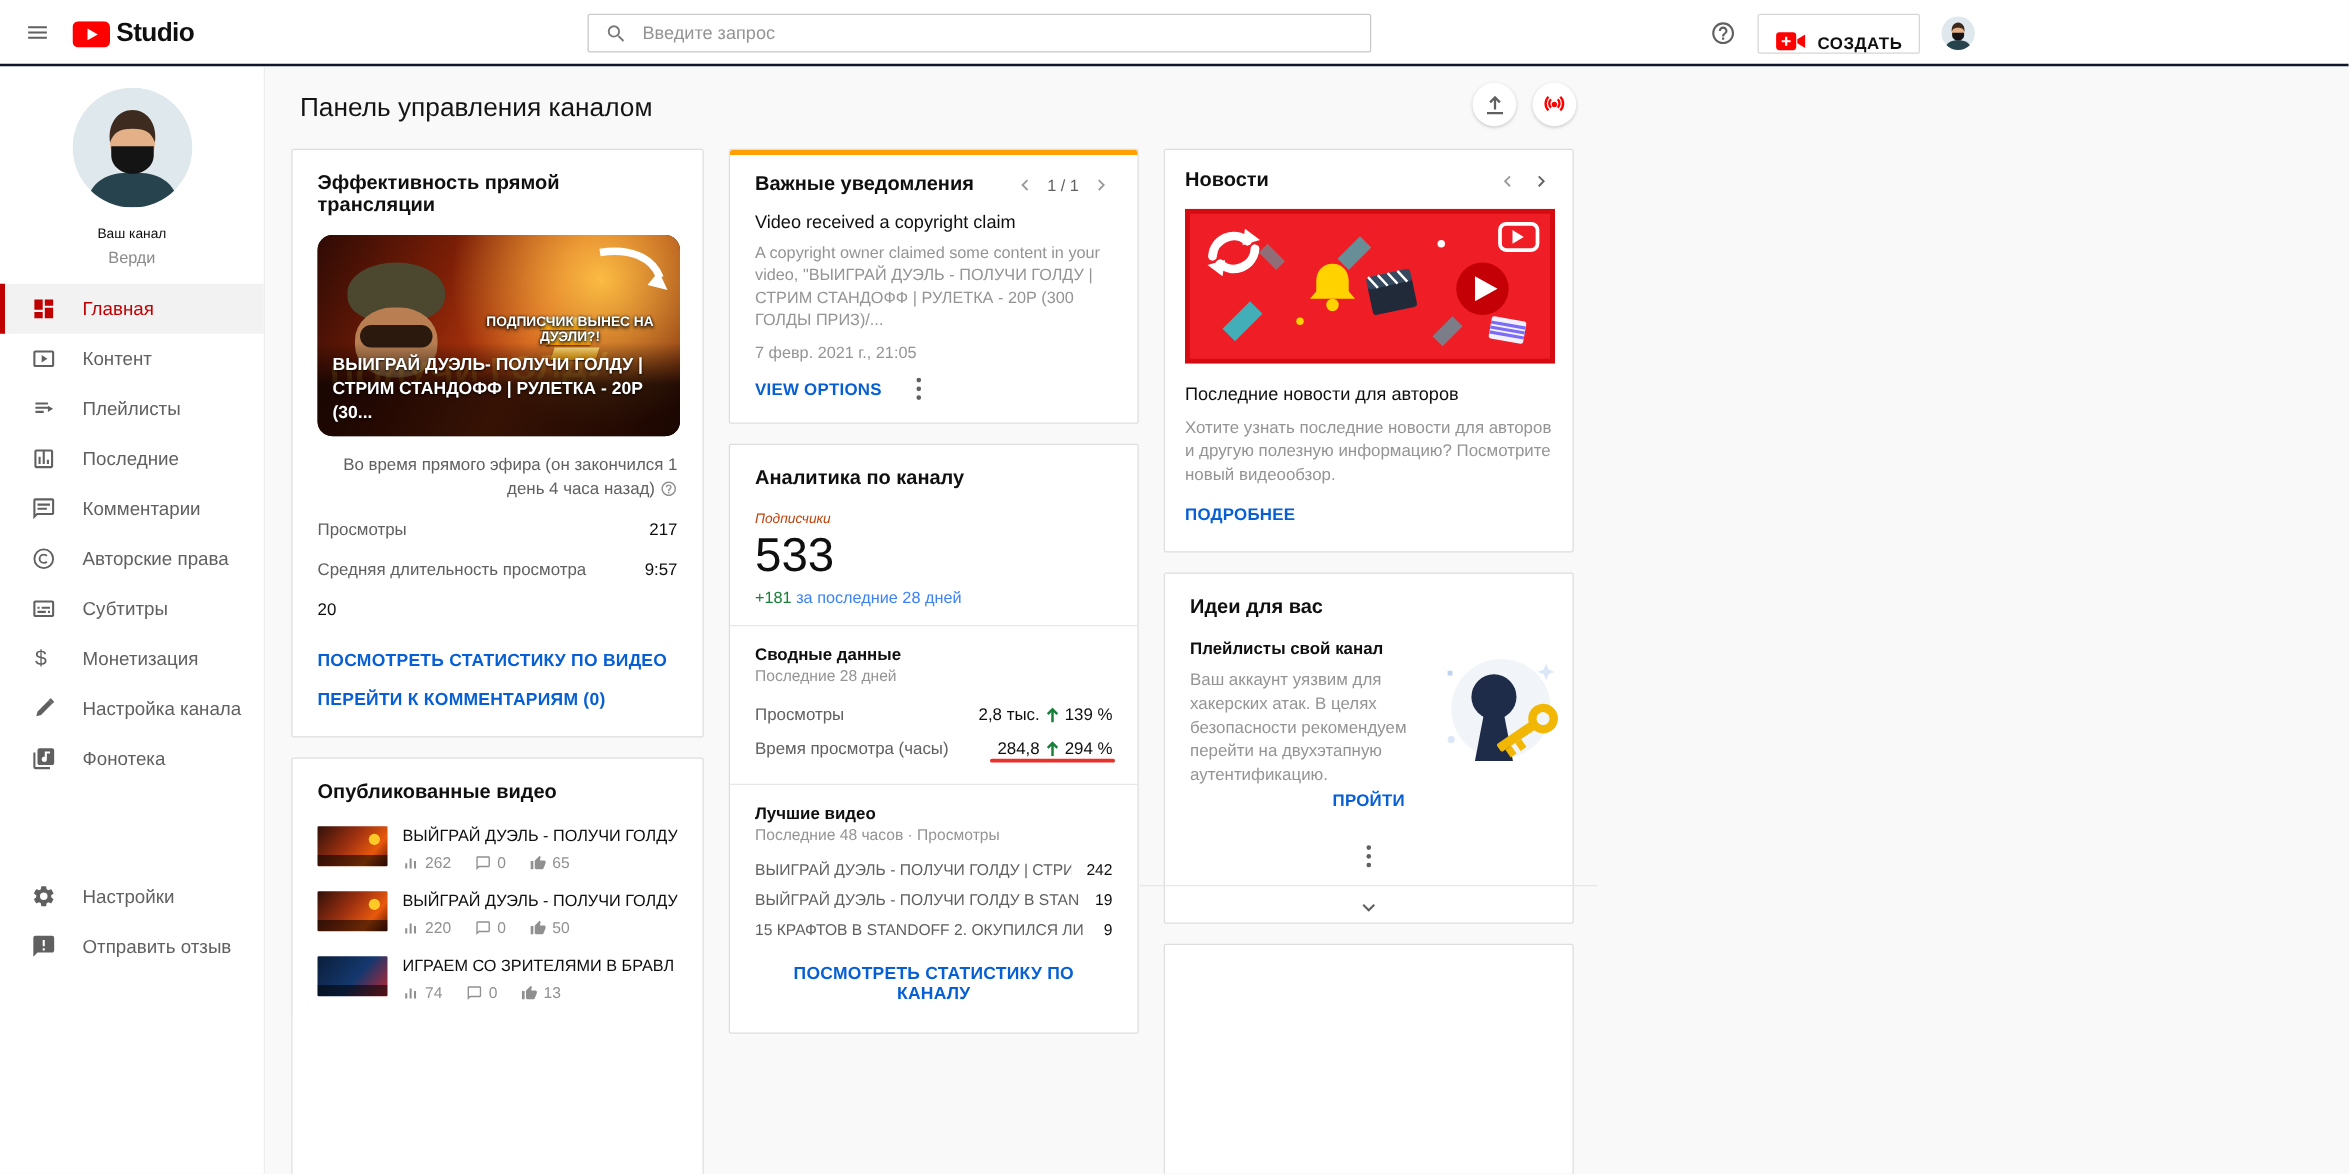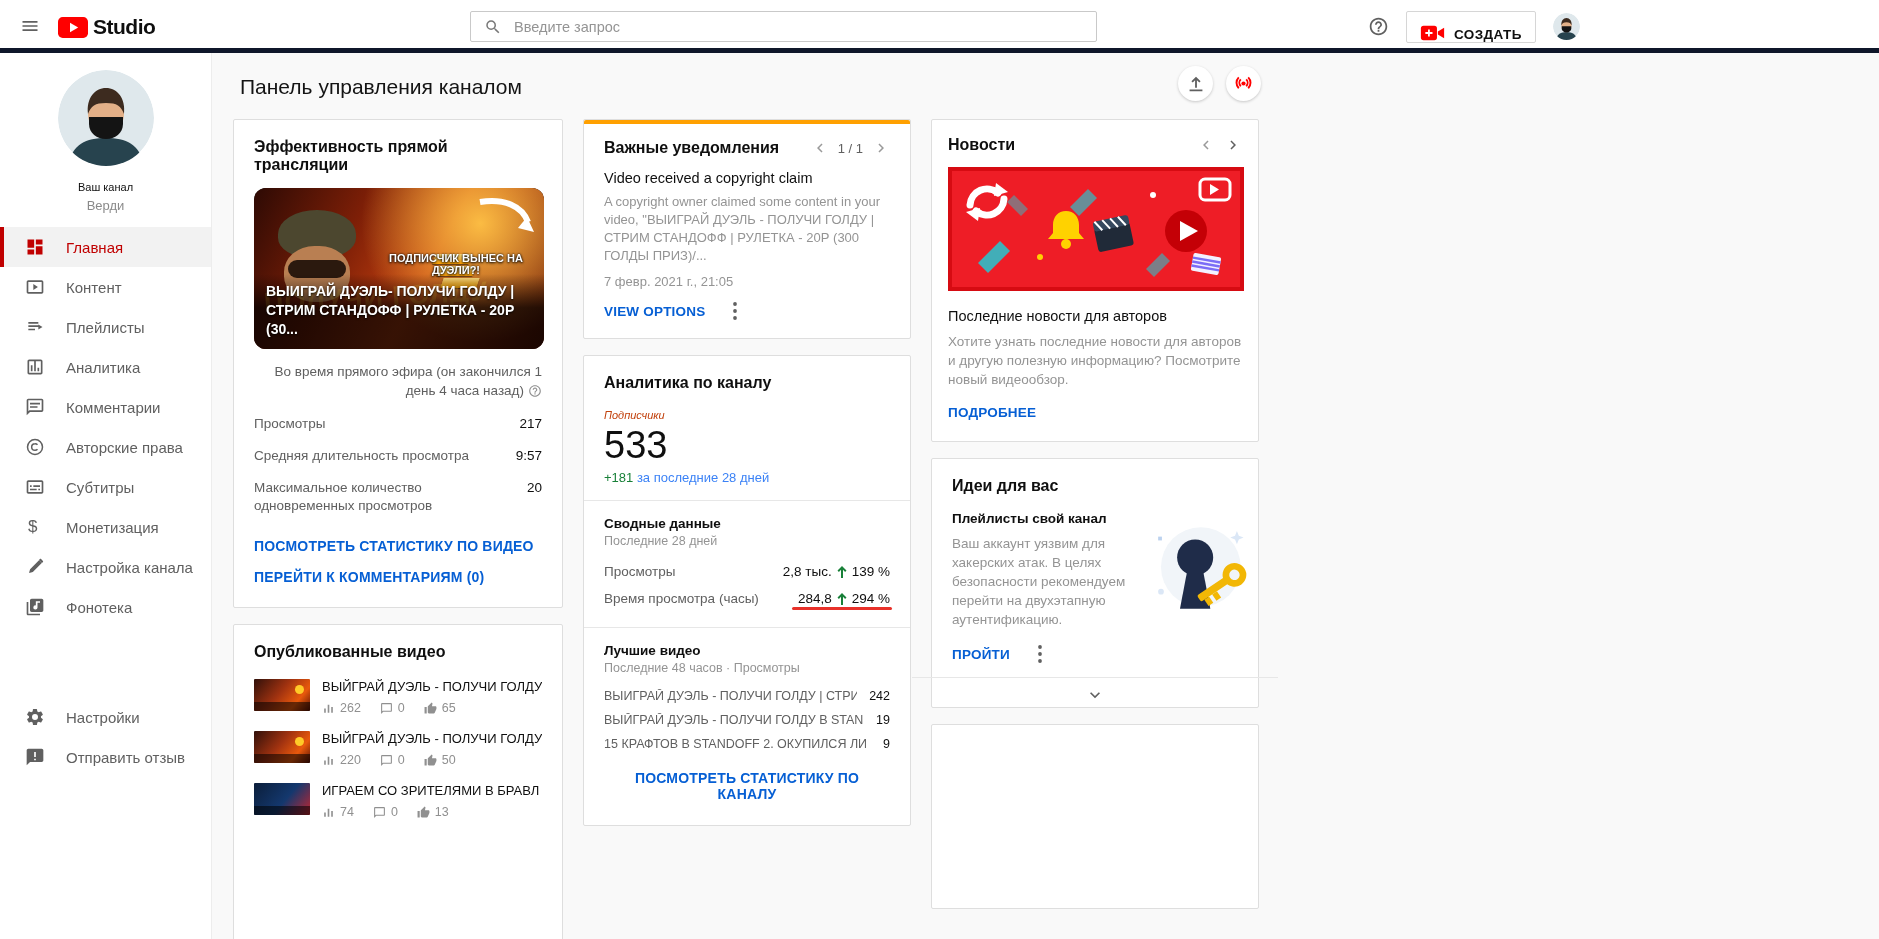--- a/index.html
+++ b/index.html
@@ -1,21 +1,21 @@
 <!DOCTYPE html>
 <html><head>
 <meta charset="utf-8">
 <style>
   * { margin:0; padding:0; box-sizing:border-box; }
   html,body { width:1879px; height:939px; overflow:hidden; }
   body { font-family:"Liberation Sans", sans-serif; background:#f9f9f9; color:#0f0f0f; position:relative; }
   svg { display:block; }
 
   
-  .topbar { position:absolute; left:0; top:0; width:1879px; height:53px; background:#fff; border-bottom:5px solid #0f172a; z-index:30; }
+  .topbar { position:absolute; left:0; top:0; width:1879px; height:53px; background:#fff; border-bottom:2px solid #0f172a; z-index:30; }
   .hamburger { position:absolute; left:20px; top:16px; background:none; border:none; cursor:pointer; }
   .logo { position:absolute; left:58px; top:15px; display:flex; align-items:center; gap:5px; cursor:pointer; }
   .logo-text { font-size:21px; letter-spacing:-0.5px; color:#0f0f0f; font-weight:700; }
   .search { position:absolute; left:470px; top:11px; width:627px; height:31px; border:1px solid #c9c9c9; border-radius:2px; background:#fff; display:flex; align-items:center; padding-left:13px; }
   .search input { border:none; outline:none; flex:1; margin-left:12px; font-family:"Liberation Sans", sans-serif; font-size:14.5px; color:#0f0f0f; background:transparent; }
   .search input::placeholder { color:#949494; }
   .topbar-right { position:absolute; left:1368px; top:0; height:53px; display:flex; align-items:center; gap:17px; }
   .icon-btn { background:none; border:none; cursor:pointer; }
   .create-btn { display:flex; align-items:flex-end; gap:9px; height:32px; padding:0 13px; background:#fff; border:1px solid #d6d6d6; border-radius:2px; cursor:pointer; }
   .create-btn span { font-family:"Liberation Sans", sans-serif; font-size:13.5px; font-weight:700; letter-spacing:.4px; color:#0f0f0f; }
@@ -226,21 +226,21 @@
           </svg>
         </span>
       <span class="nav-label">Плейлисты</span>
     </a>
     <a class="nav-item">
       <span class="nav-icon">
           <svg width="20" height="20" viewBox="0 0 24 24" fill="currentColor">
             <path d="M19 3H5c-1.1 0-2 .9-2 2v14c0 1.1.9 2 2 2h14c1.1 0 2-.9 2-2V5c0-1.1-.9-2-2-2zm0 16H5V5h14v14zM7 10h2v7H7zm4-5h2v12h-2zm4 8h2v4h-2z"></path>
           </svg>
         </span>
-      <span class="nav-label">Аналитика</span>
+      <span class="nav-label">Последние</span>
     </a>
     <a class="nav-item">
       <span class="nav-icon">
           <svg width="20" height="20" viewBox="0 0 24 24" fill="currentColor">
             <path d="M20 2H4c-1.1 0-2 .9-2 2v18l4-4h14c1.1 0 2-.9 2-2V4c0-1.1-.9-2-2-2zm0 14H5.17L4 17.17V4h16v12zM6 7h12v2H6zm0 4h9v2H6z"></path>
           </svg>
         </span>
       <span class="nav-label">Комментарии</span>
     </a>
     <a class="nav-item">
@@ -349,21 +349,20 @@
         <div class="stats">
           <div class="stat-row">
             <span class="lbl">Просмотры</span>
             <span class="val">217</span>
           </div>
           <div class="stat-row">
             <span class="lbl">Средняя длительность просмотра</span>
             <span class="val">9:57</span>
           </div>
           <div class="stat-row">
-            <span class="lbl">Максимальное количество одновременных просмотров</span>
             <span class="val">20</span>
           </div>
         </div>
         <div class="links">
           <button class="blue-link">ПОСМОТРЕТЬ СТАТИСТИКУ ПО ВИДЕО</button>
           <button class="blue-link">ПЕРЕЙТИ К КОММЕНТАРИЯМ (0)</button>
         </div>
       </section>
 
       <section class="card pad" style="height:400px;">
@@ -632,21 +631,21 @@
                 <path d="M48 54l-8 42h32l-8-42z" fill="#1f2c49"></path>
                 <g transform="rotate(-34 80 72)">
                   <rect x="56" y="68" width="38" height="8" rx="2" fill="#f2b705"></rect>
                   <rect x="60" y="76" width="6" height="8" fill="#f2b705"></rect>
                   <rect x="70" y="76" width="6" height="8" fill="#f2b705"></rect>
                   <circle cx="101" cy="72" r="9" fill="none" stroke="#f2b705" stroke-width="7"></circle>
                 </g>
               </svg>
             </div>
           </div>
-          <div class="actions-row" style="margin-top:16px;">
+          <div class="actions-row" style="margin-top:4px;flex-direction:column;">
             <button class="blue-link" style="font-size:13.5px;">ПРОЙТИ</button>
             <button class="chev">
                 <svg width="4" height="18" viewBox="0 0 4 18" fill="#606060">
                   <circle cx="2" cy="2" r="1.9"></circle>
                   <circle cx="2" cy="9" r="1.9"></circle>
                   <circle cx="2" cy="16" r="1.9"></circle>
                 </svg>
               </button>
           </div>
         </div>

